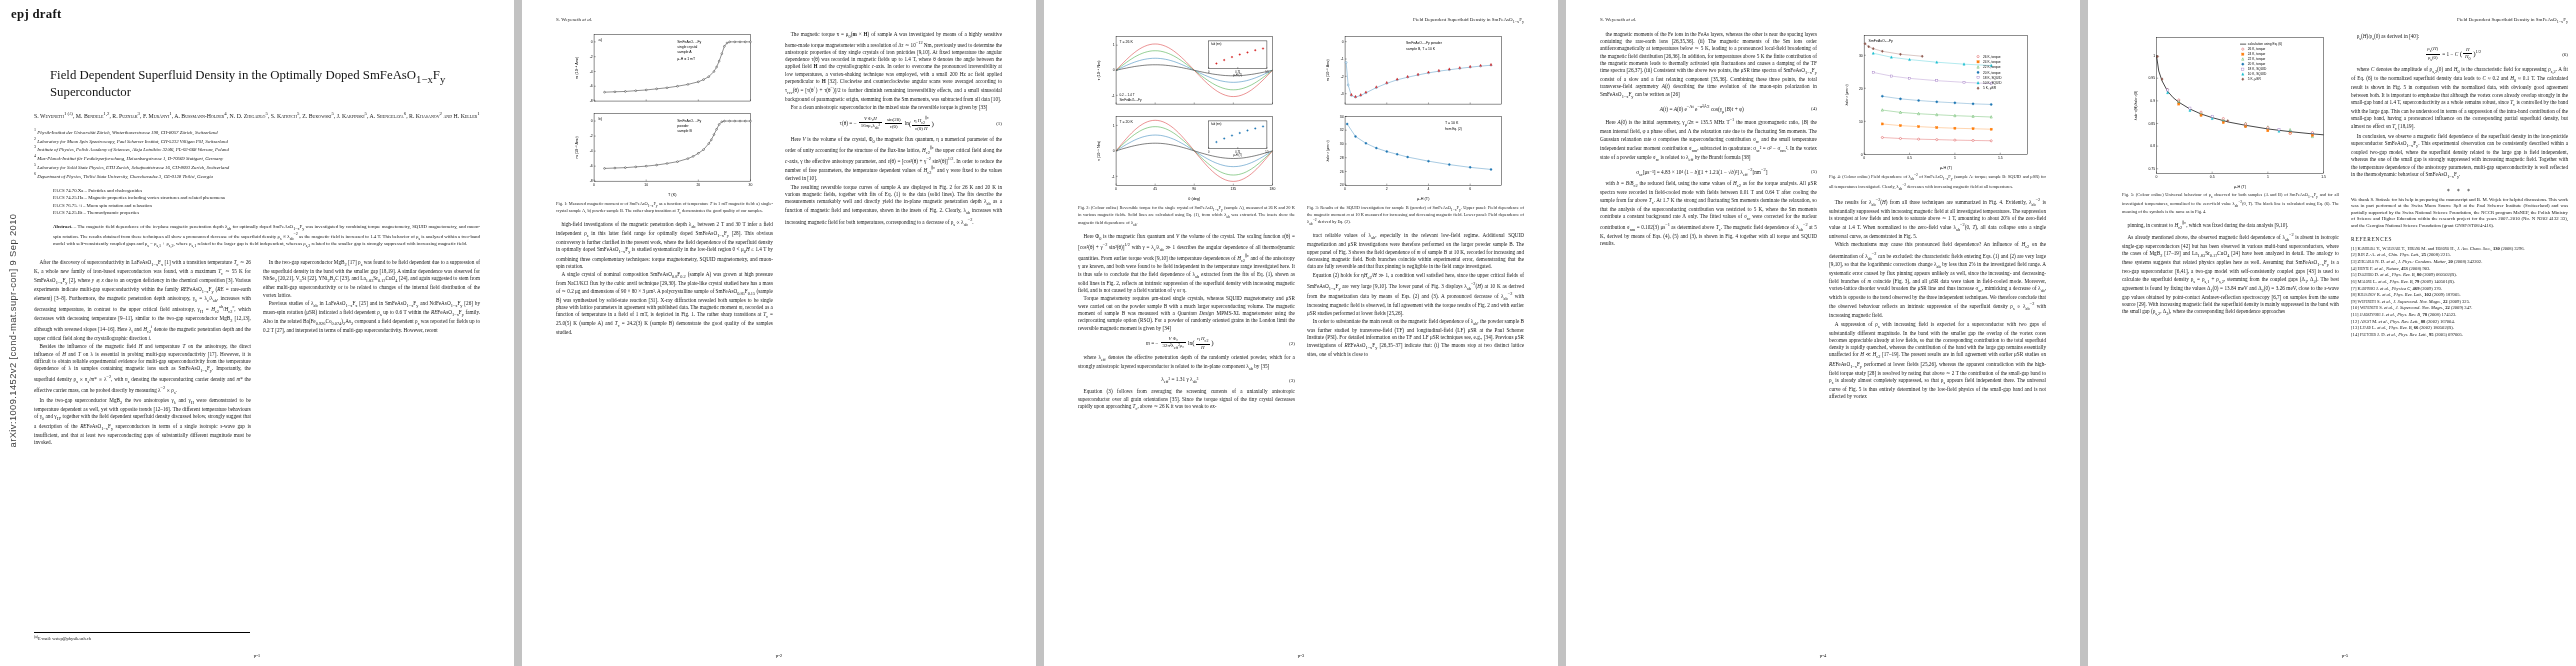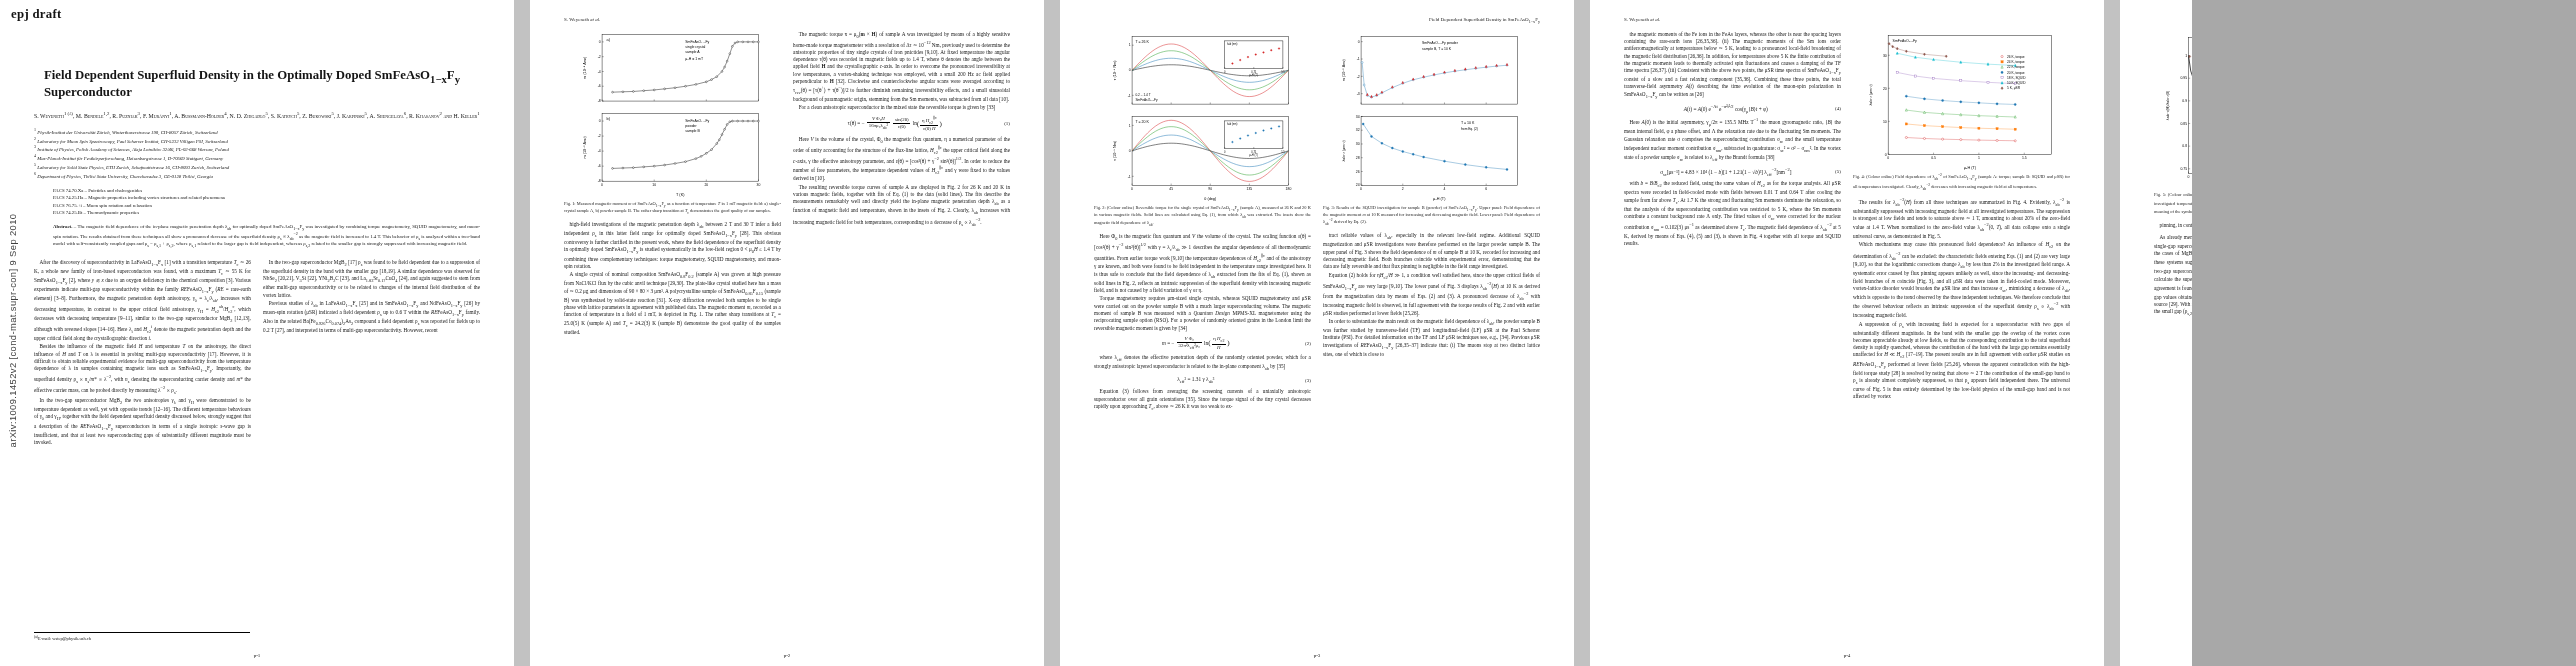--- a/index.html
+++ b/index.html
@@ -1,22 +1,22 @@
 <!DOCTYPE html>
 <html style="font-size:9px"><head>
 <meta charset="utf-8">
 <style>
 *{box-sizing:border-box;margin:0;padding:0}
 body{margin:0;background:#a8a8a8;font-family:"Liberation Serif","DejaVu Serif",serif;color:#151515}
-.sheet{position:relative;width:2192px;height:667px;background:#c2c2c2;display:flex;gap:16px;overflow:hidden}
+.sheet{position:relative;width:2576px;height:667px;background:#c2c2c2;display:flex;gap:8px;overflow:hidden}
 .page{position:relative;flex:0 0 auto;width:514px;height:667px;background:#fff;padding:16.7px 34px 0;overflow:hidden}
 .epj{position:absolute;top:6.7px;left:11px;font-weight:bold;font-size:12.8px;letter-spacing:0.3px}
 .arxiv{position:absolute;left:-282px;top:325px;width:589px;text-align:center;transform:rotate(-90deg);
   font-family:"Liberation Sans","DejaVu Sans",sans-serif;font-size:9.4px;color:#3d3d3d;letter-spacing:0.4px;white-space:nowrap}
-.title{margin:51px 10px 0;font-size:12.8px;font-weight:bold;line-height:1.22}
+.title{margin:51px 16px 0;font-size:12.8px;font-weight:normal;line-height:1.22}
 .authors{margin-top:9px;font-variant:small-caps;font-size:5.8px;line-height:1.55}
 .affils{margin-top:6.1px}
 .affil{font-size:4.8px;font-style:italic;line-height:1.5}
 .affil sup{font-style:normal}
 .pacs{margin-top:7.2px;padding-left:19px}
 .pacs-line{font-size:4.8px;line-height:1.55}
 .abstract{margin-top:7.2px;padding-left:19px;font-size:4.9px;line-height:1.38;text-align:justify}
 .cols{display:flex;gap:12.2px;margin-top:10px}
 .cols.tight{margin-top:3.3px}
 .col{flex:1;min-width:0}

